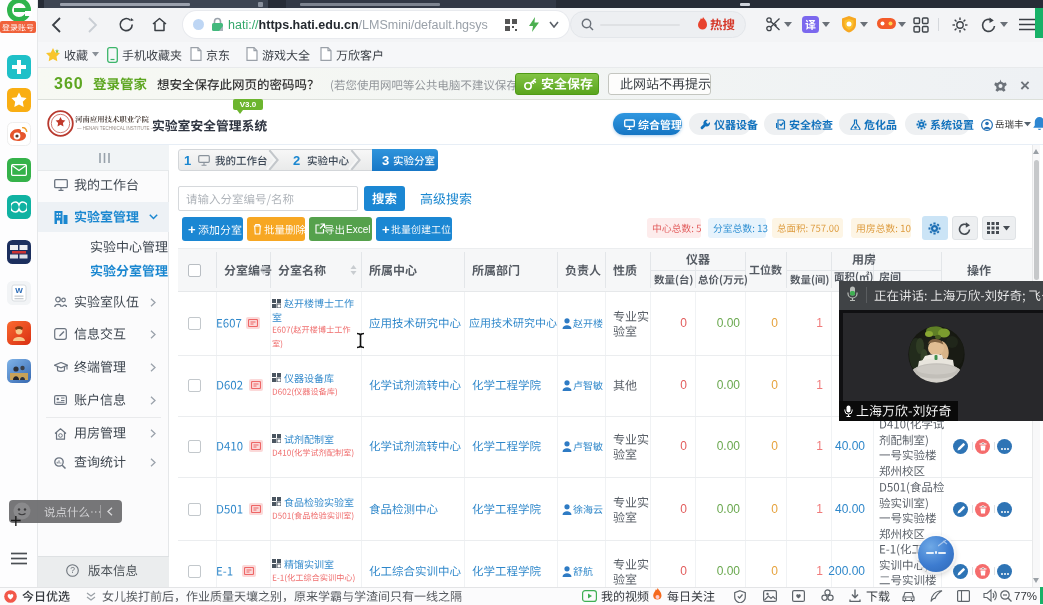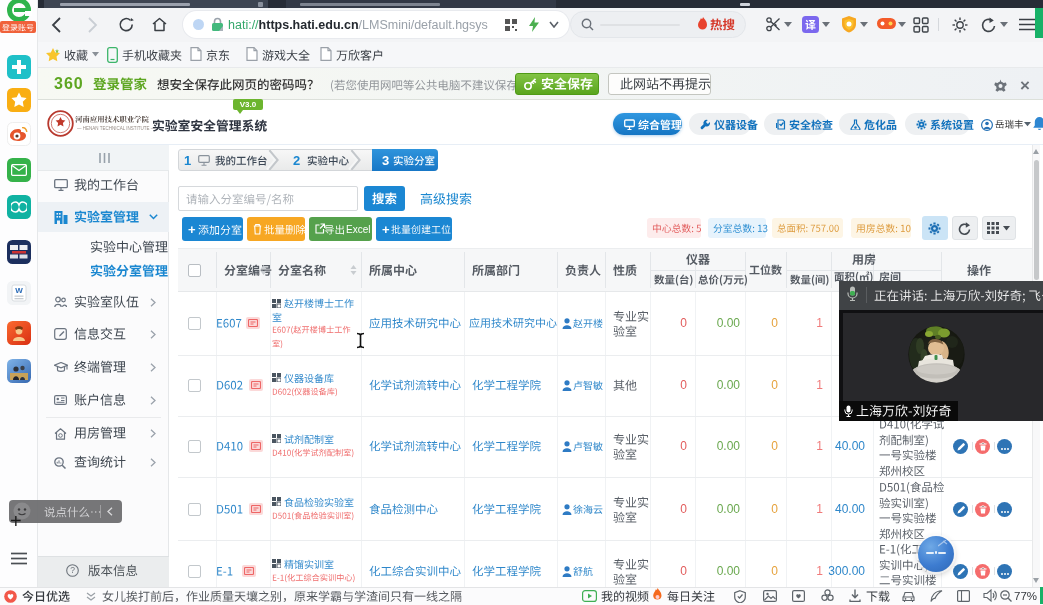--- a/index.html
+++ b/index.html
@@ -2151,21 +2151,21 @@
         <g fill="#5a6068" transform="scale(1,-1)">
           <use href="#q103"></use>
           <use href="#q109" x="1000"></use>
         </g>
       </svg>
     </div>
     <div style="position:absolute;left:687px;top:571px;transform:translate(-100%,-50%);font-size:12px;font-weight:400;color:#e25c5c;line-height:14px;white-space:nowrap;">0</div>
     <div style="position:absolute;left:740px;top:571px;transform:translate(-100%,-50%);font-size:12px;font-weight:400;color:#6aa84f;line-height:14px;white-space:nowrap;">0.00</div>
     <div style="position:absolute;left:778px;top:571px;transform:translate(-100%,-50%);font-size:12px;font-weight:400;color:#e6a23c;line-height:14px;white-space:nowrap;">0</div>
     <div style="position:absolute;left:823px;top:571px;transform:translate(-100%,-50%);font-size:12px;font-weight:400;color:#f07a7a;line-height:14px;white-space:nowrap;">1</div>
-    <div style="position:absolute;left:865px;top:571px;transform:translate(-100%,-50%);font-size:12px;font-weight:400;color:#2e87ca;line-height:14px;white-space:nowrap;">300.00</div>
+    <div style="position:absolute;left:865px;top:571px;transform:translate(-100%,-50%);font-size:12px;font-weight:400;color:#2e87ca;line-height:14px;white-space:nowrap;">200.00</div>
     <div style="position:absolute;left:879.0px;top:544.0px;line-height:0;">
       <svg width="44.0" height="11.5" viewBox="0 -818 3829 1000" style="overflow:visible">
         <g fill="#5a6068" transform="scale(1,-1)">
           <use href="#q204"></use>
           <use href="#q254" x="589"></use>
           <use href="#q163" x="936"></use>
           <use href="#q35" x="1491"></use>
           <use href="#q225" x="1829"></use>
           <use href="#q99" x="2829"></use>
         </g>

